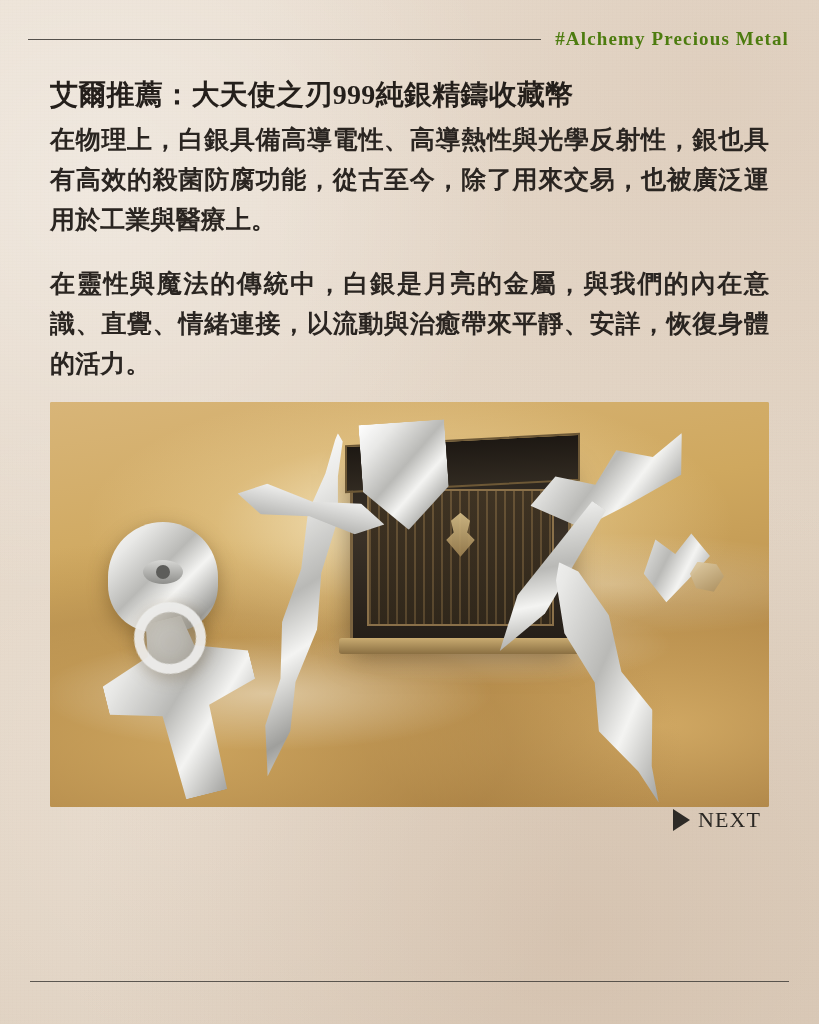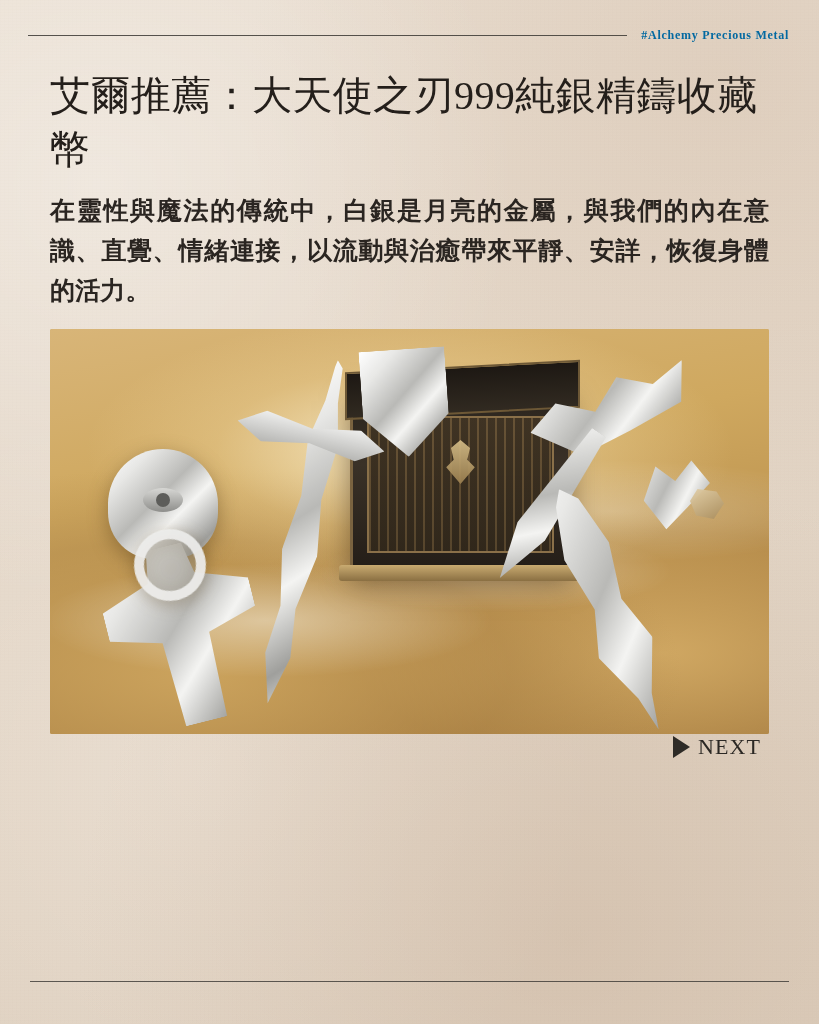--- a/index.html
+++ b/index.html
@@ -53,39 +53,39 @@
   }
   .header-rule {
     flex: 1 1 auto;
     height: 1px;
     background: #3a3733;
     opacity: 0.85;
   }
   .hashtag {
     font-family: "Liberation Serif", serif;
     font-weight: 700;
-    font-size: 12px;
+    font-size: 19px;
     letter-spacing: 0.06em;
-    color: #0369a1;
+    color: #4d7c0f;
     white-space: nowrap;
     padding-right: 2px;
   }
 
   
   .content {
     padding: 26px 22px 0 22px;
   }
   .headline {
     font-family: "Liberation Serif", serif;
-    font-weight: 400;
-    font-size: 40px;
+    font-weight: 700;
+    font-size: 28px;
     line-height: 1.35;
     color: #241f1b;
     letter-spacing: 0.01em;
-    margin: 0 0 14px 0;
+    margin: 0 0 6px 0;
   }
   .para {
     font-family: "Liberation Serif", serif;
     font-weight: 700;
     font-size: 25px;
     line-height: 1.6;
     color: #2a2521;
     letter-spacing: 0.005em;
     margin: 0;
     text-align: justify;
@@ -356,20 +356,21 @@
 
 <div class="page">
 
   <div class="header">
     <div class="header-rule"></div>
     <div class="hashtag">#Alchemy Precious Metal</div>
   </div>
 
   <div class="content">
     <h1 class="headline">艾爾推薦：大天使之刃999純銀精鑄收藏幣</h1>
+    <p class="para">在物理上，白銀具備高導電性、高導熱性與光學反射性，銀也具有高效的殺菌防腐功能，從古至今，除了用來交易，也被廣泛運用於工業與醫療上。</p>
     <p class="para">在靈性與魔法的傳統中，白銀是月亮的金屬，與我們的內在意識、直覺、情緒連接，以流動與治癒帶來平靜、安詳，恢復身體的活力。</p>
   </div>
 
   <div class="figure">
     <div class="photo"></div>
     <div class="smoke"></div>
 
     <div class="chest">
       <div class="chest-lid"></div>
       <div class="chest-inner"></div>

